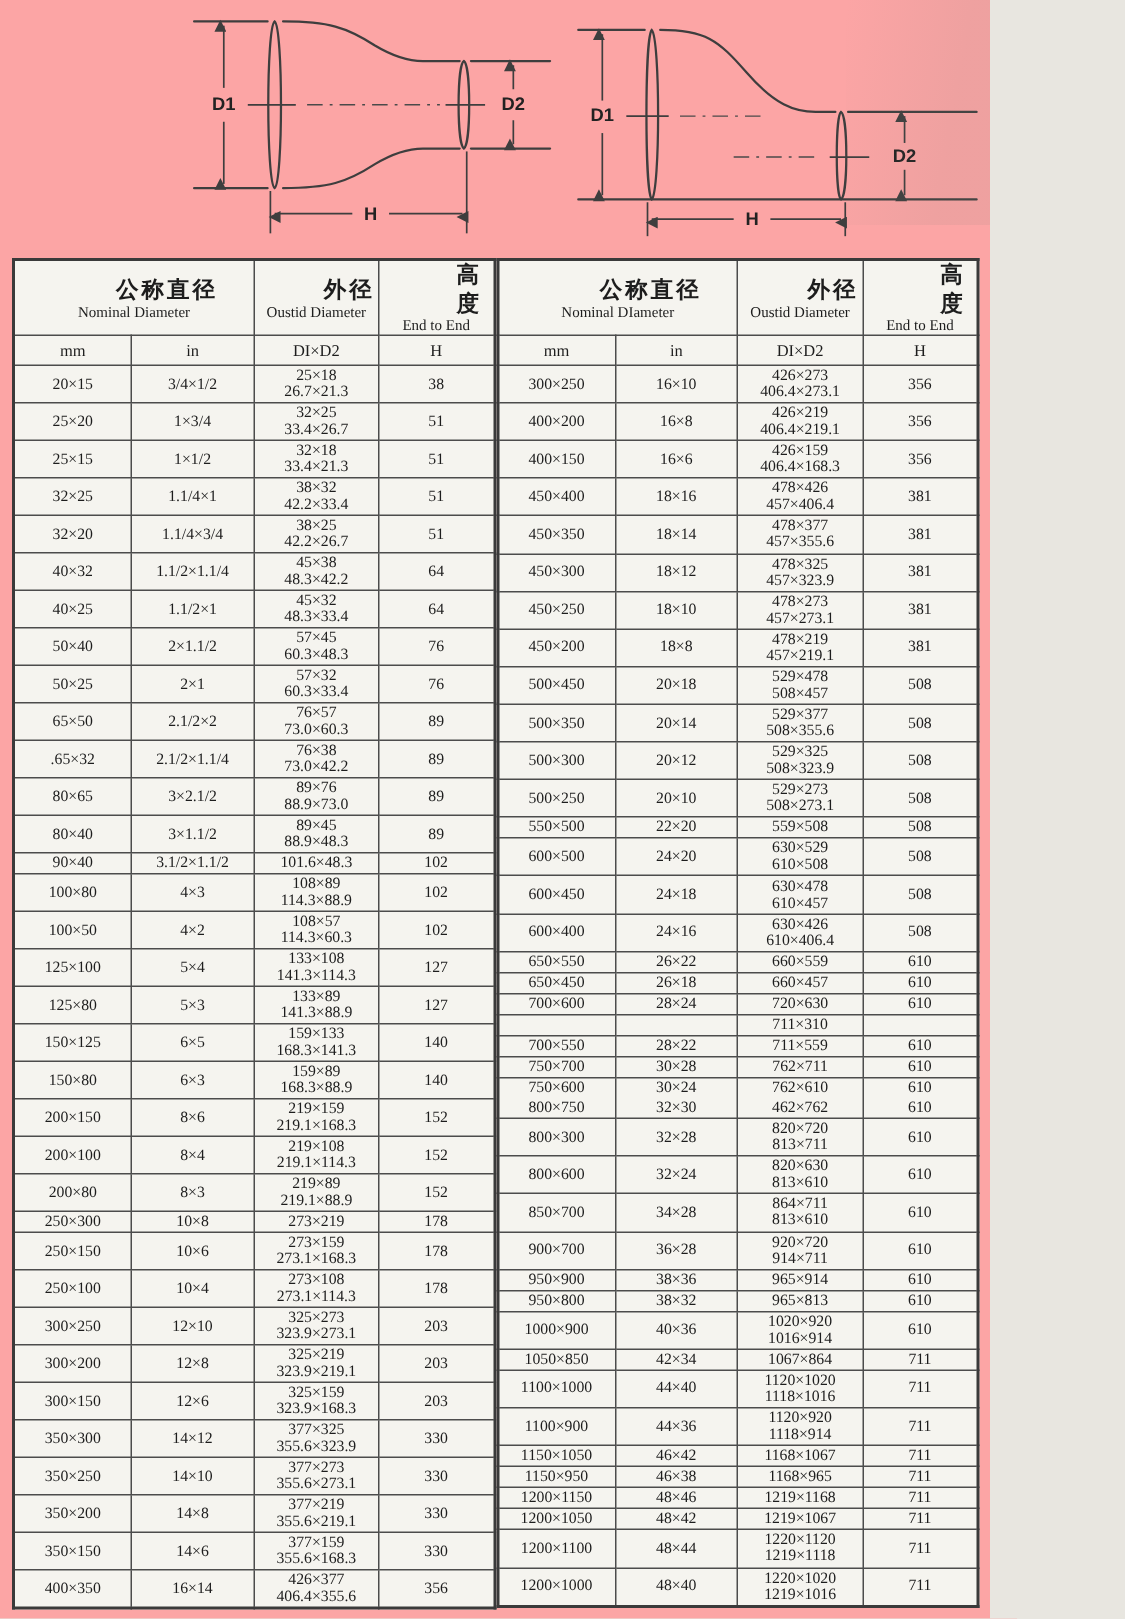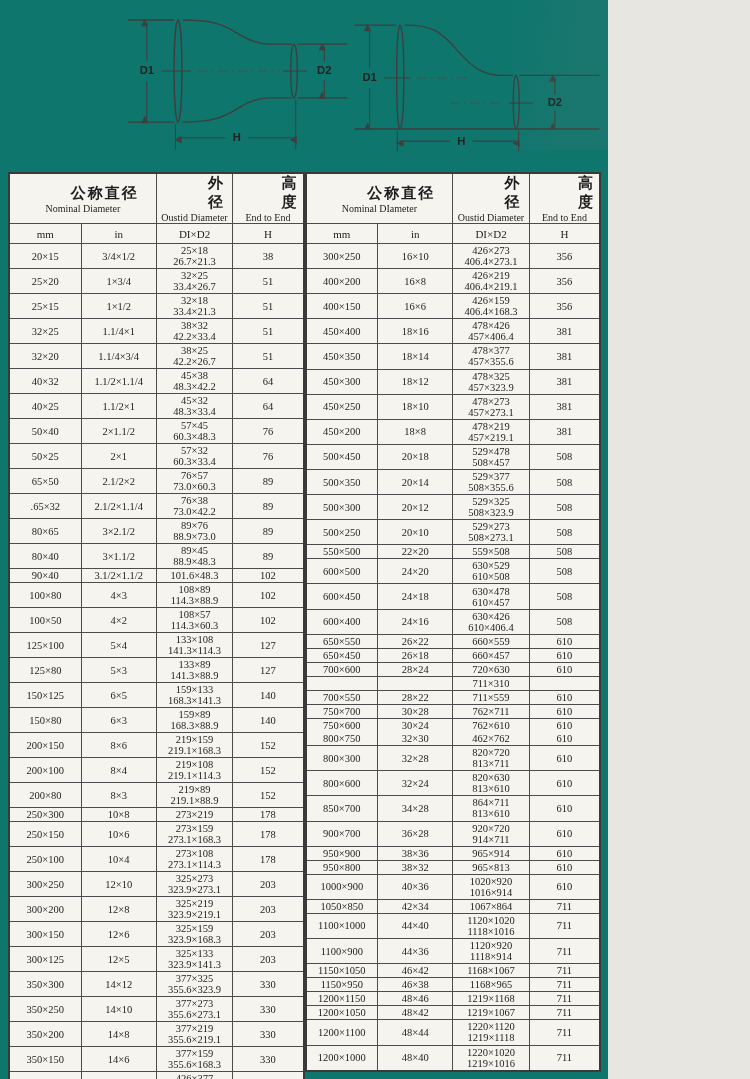--- a/index.html
+++ b/index.html
@@ -1,20 +1,20 @@
 <!DOCTYPE html>
 <html><head>
 <meta charset="utf-8">
 <style>
   * { margin:0; padding:0; box-sizing:border-box; }
   html,body { background:#e8e6e0; }
   .page {
     position:relative;
-    width:608px; height:1079px;
-    background:#0f766e;
+    width:660px; height:1079px;
+    background:#fca5a5;
     font-family:"Liberation Serif", serif;
     color:#1d1d1d;
     overflow:hidden;
   }
   
   .drawings {
     height:168px;
     display:flex;
     align-items:flex-start;
   }
@@ -379,27 +379,20 @@
             <td>203</td>
           </tr>
           <tr>
             <td>300×150</td>
             <td>12×6</td>
             <td class="od-cell">325×159
 323.9×168.3</td>
             <td>203</td>
           </tr>
           <tr>
-            <td>300×125</td>
-            <td>12×5</td>
-            <td class="od-cell">325×133
-323.9×141.3</td>
-            <td>203</td>
-          </tr>
-          <tr>
             <td>350×300</td>
             <td>14×12</td>
             <td class="od-cell">377×325
 355.6×323.9</td>
             <td>330</td>
           </tr>
           <tr>
             <td>350×250</td>
             <td>14×10</td>
             <td class="od-cell">377×273

